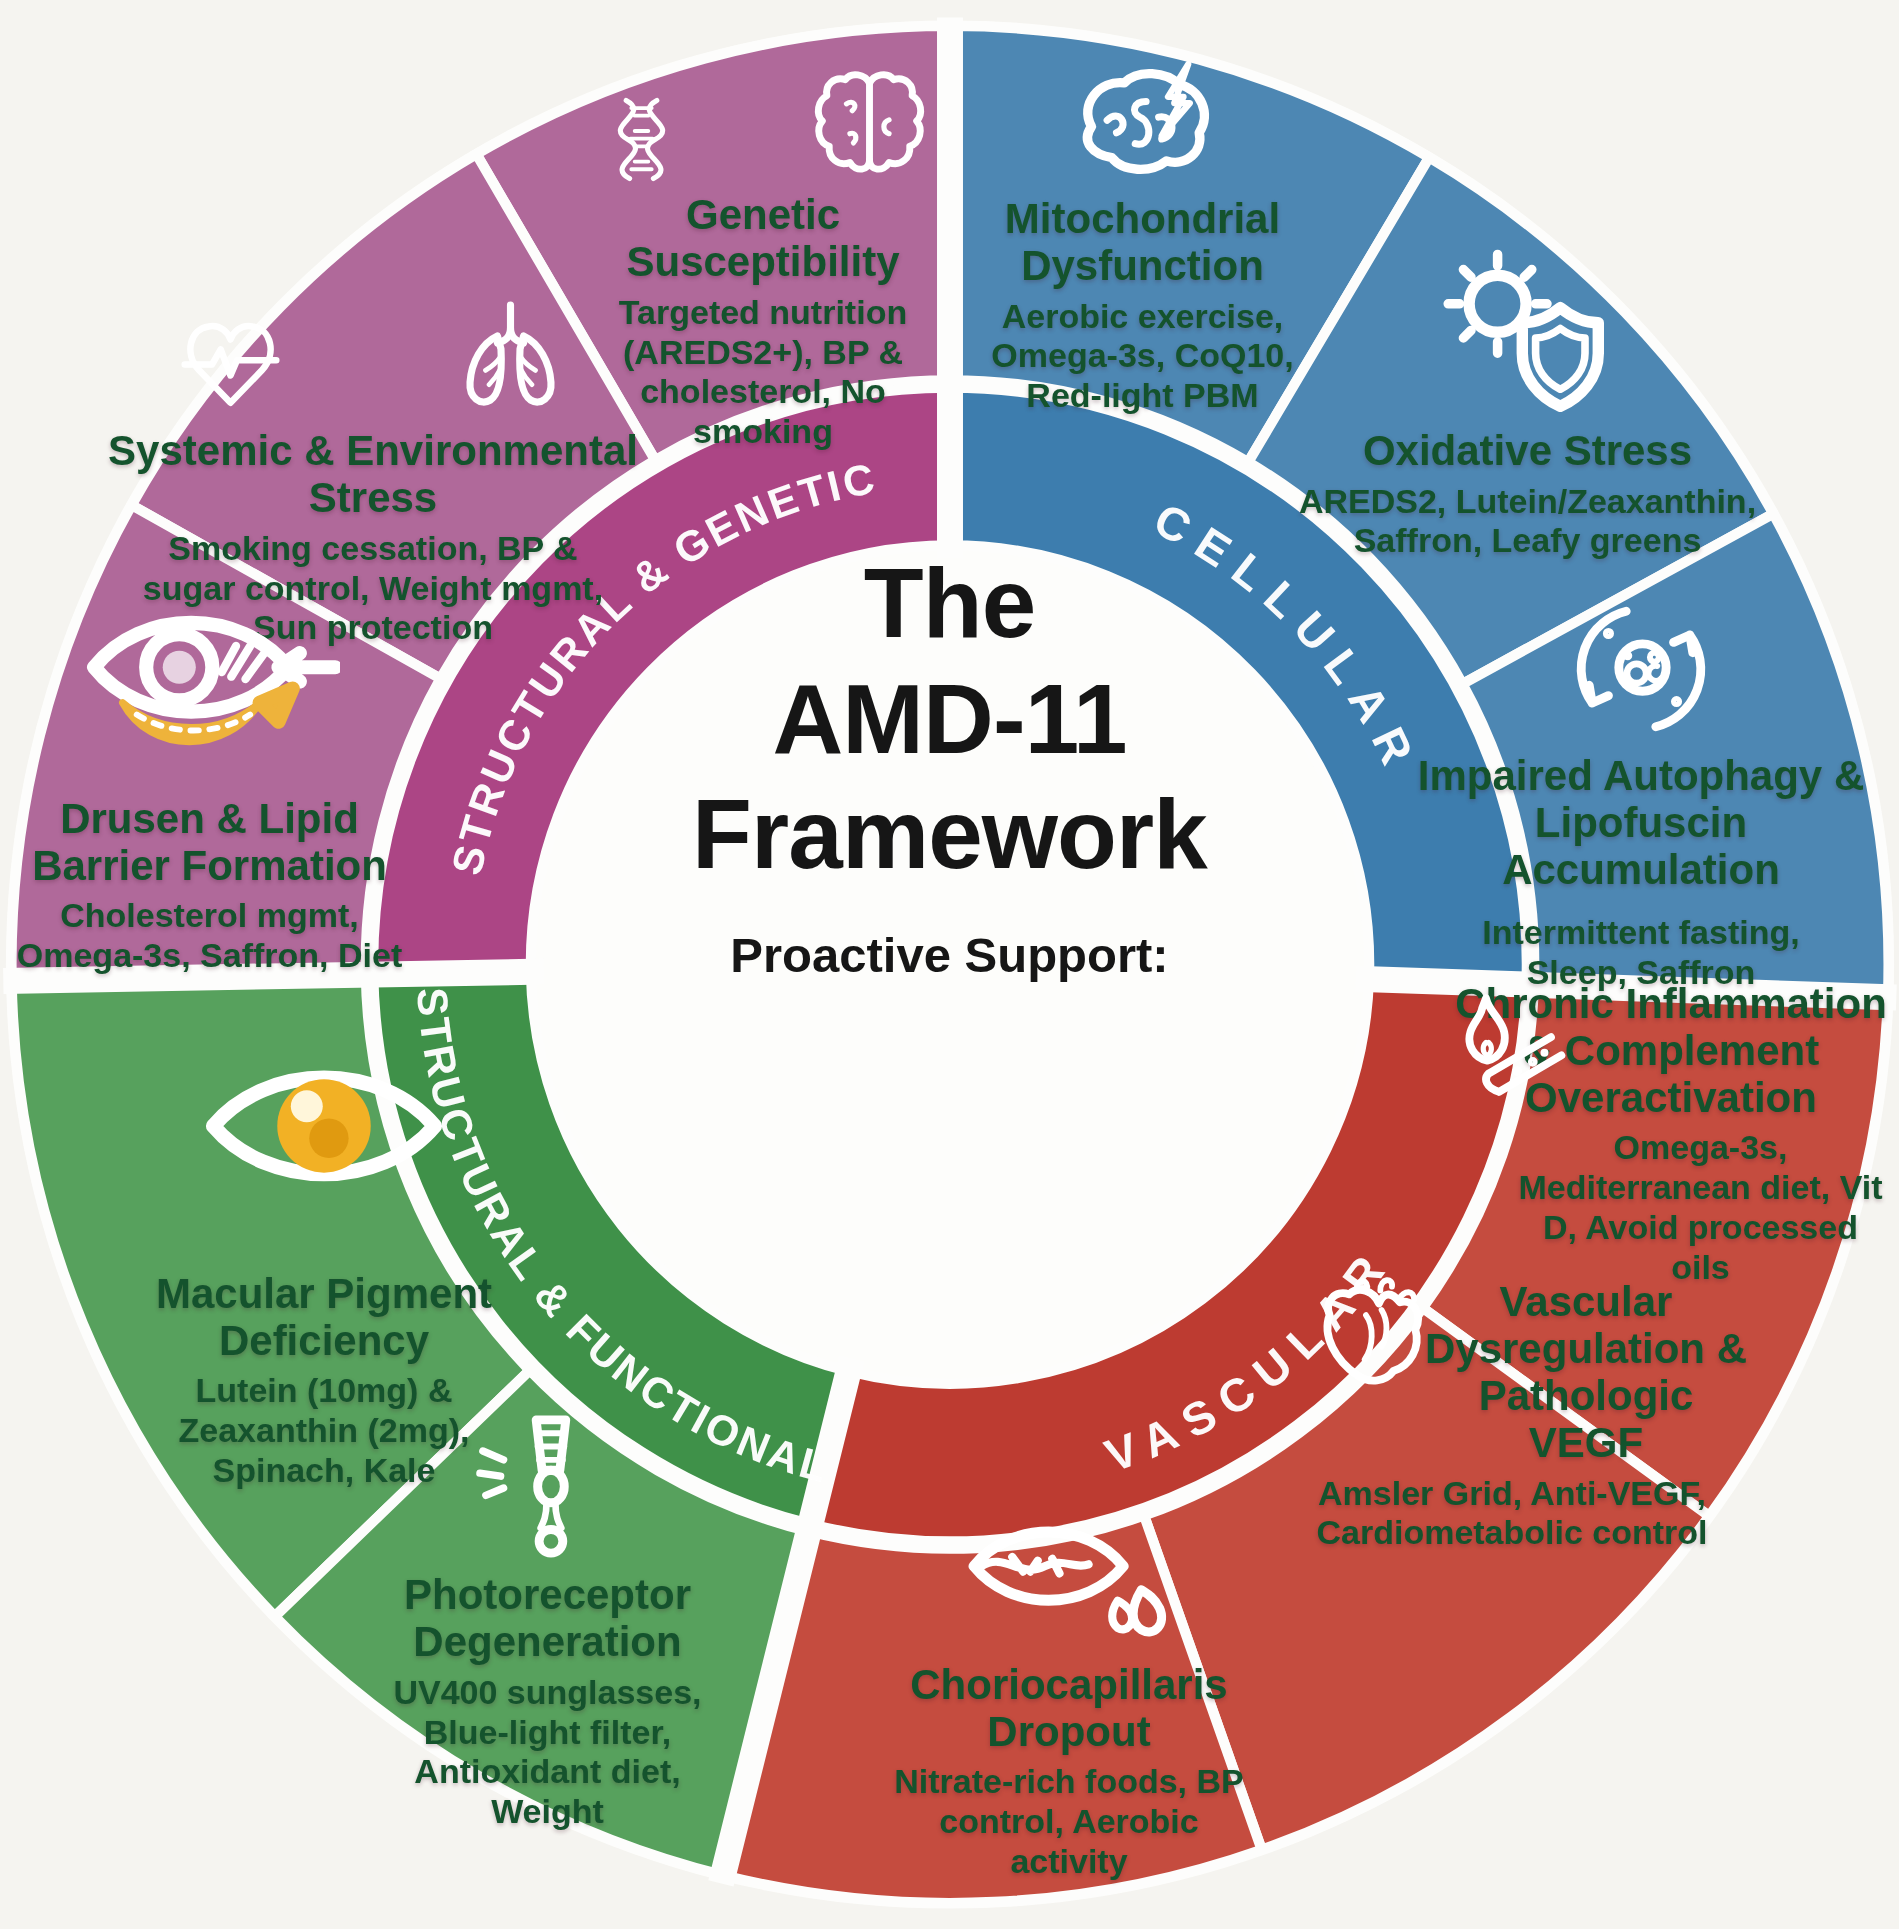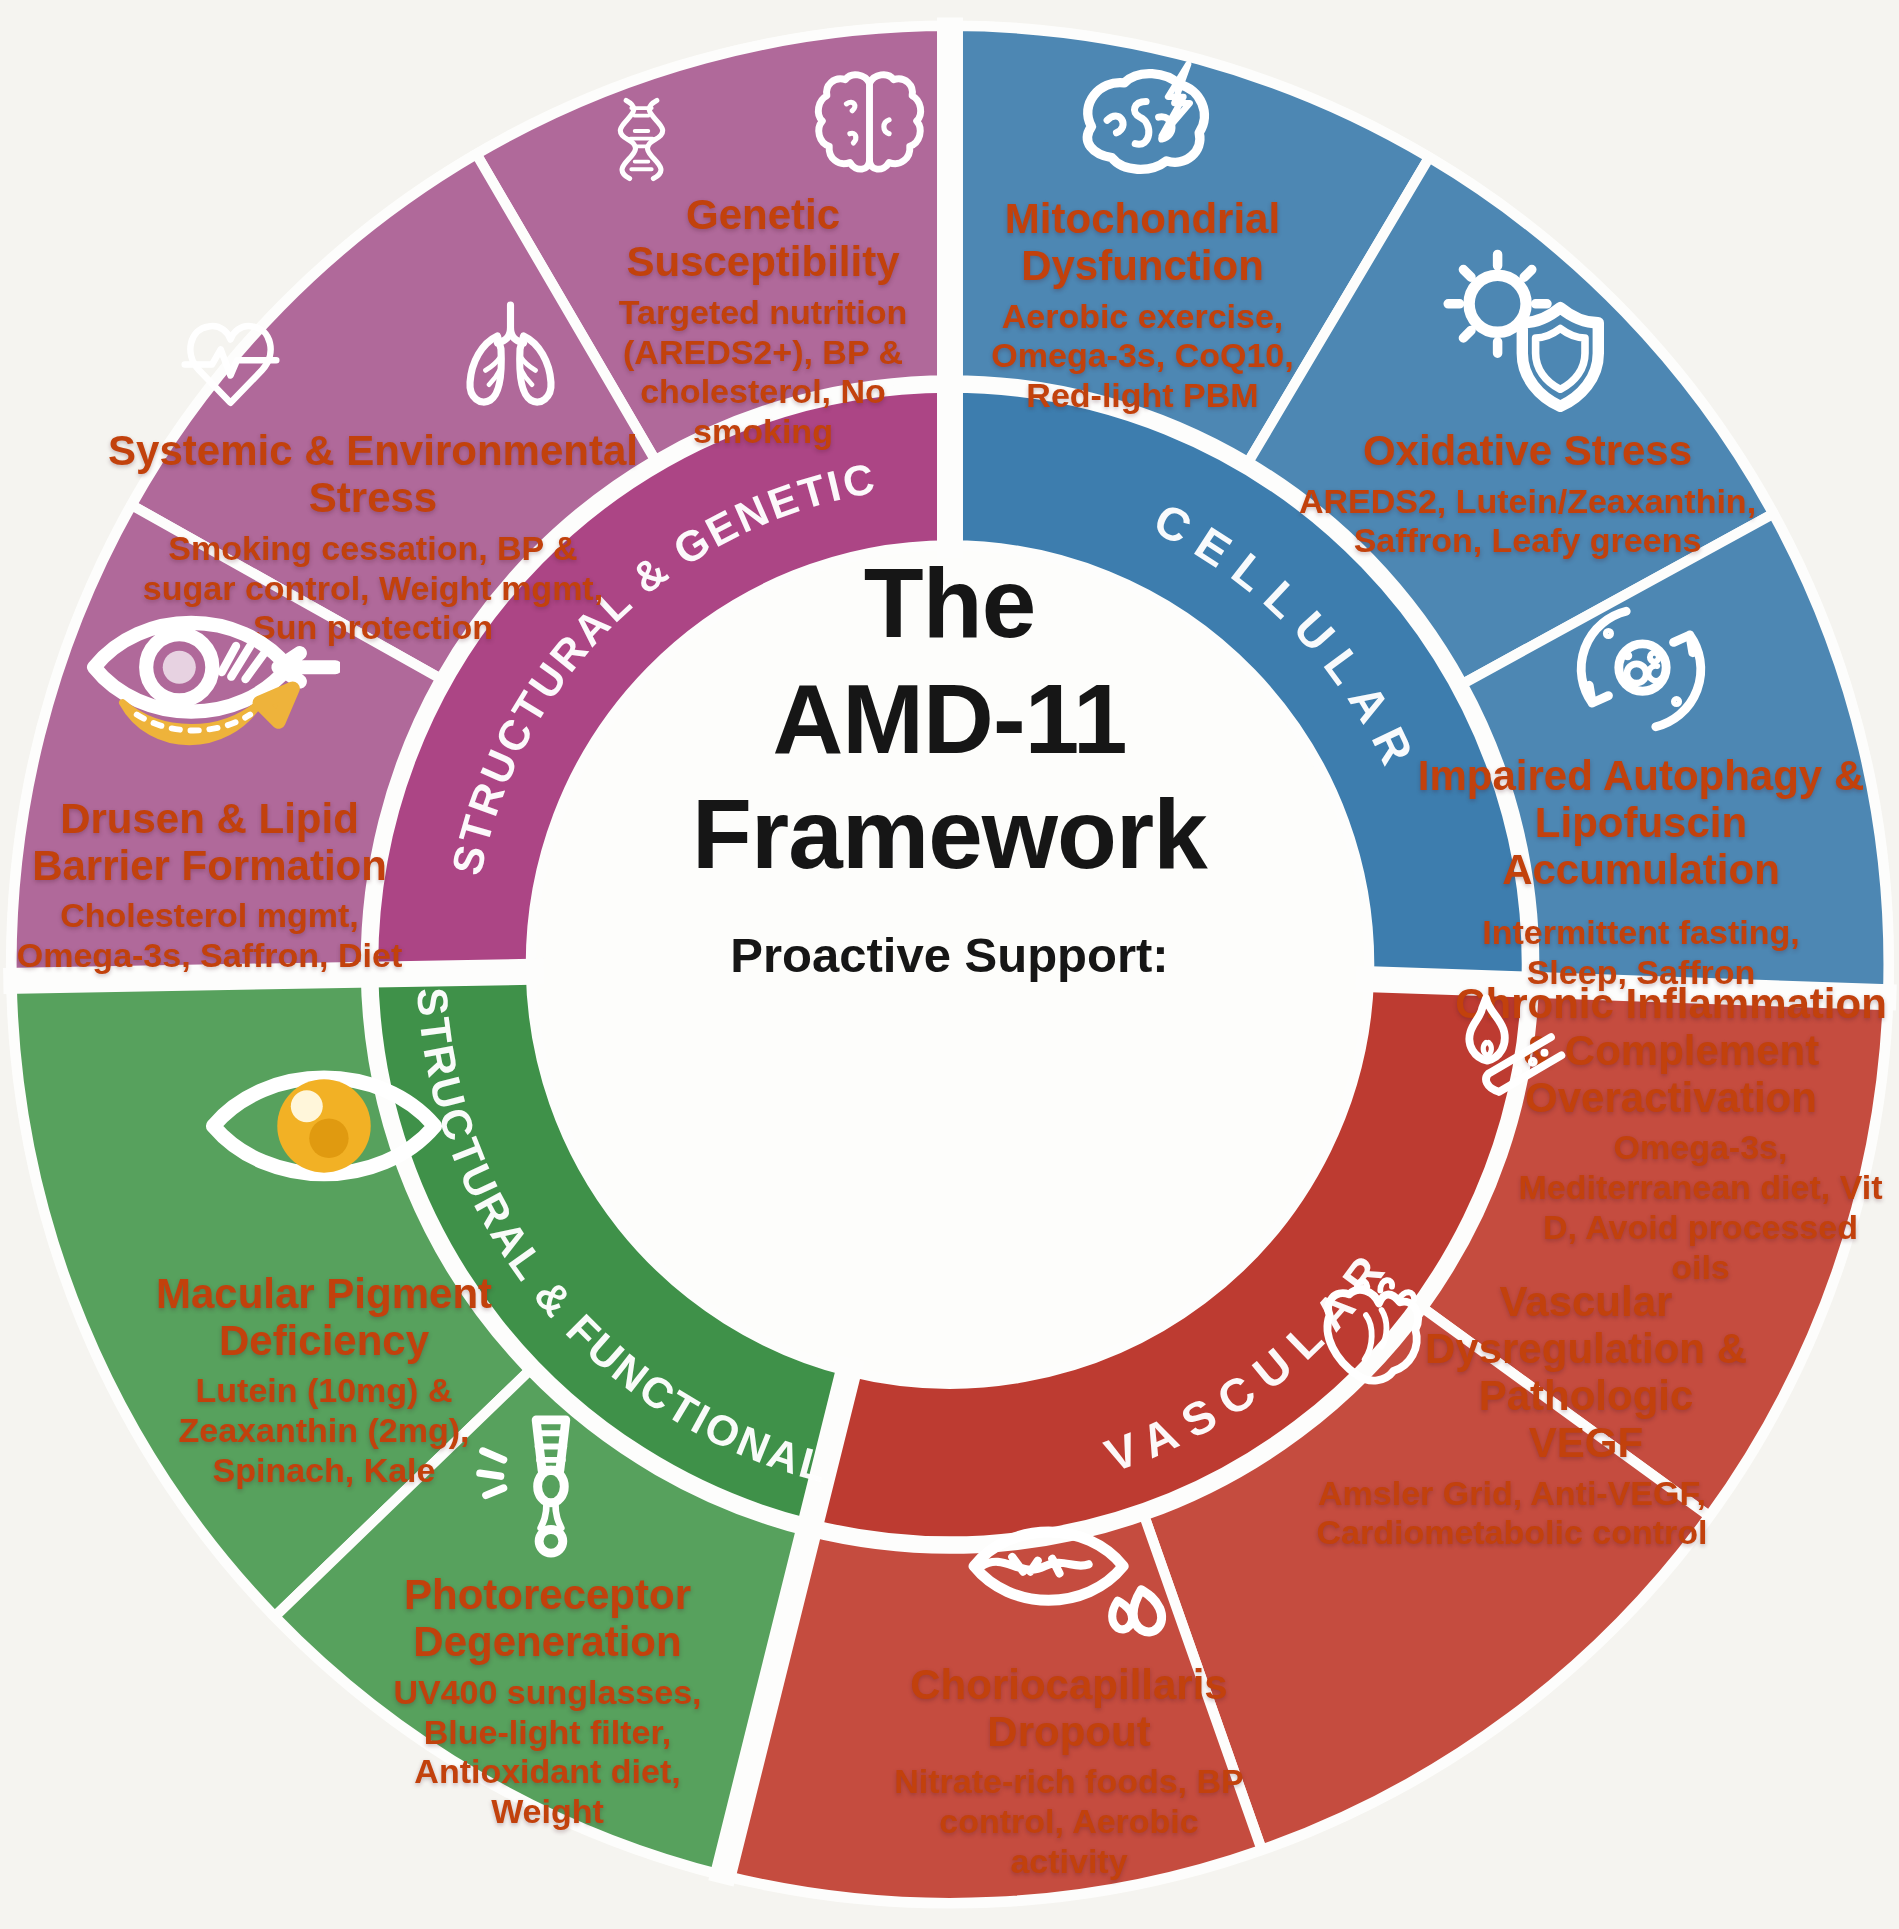--- a/index.html
+++ b/index.html
@@ -4,21 +4,21 @@
 <style>
   html,body{margin:0;padding:0;}
   body{width:1900px;height:1929px;background:#f5f4f0;font-family:"Liberation Sans",sans-serif;overflow:hidden;}
   .stage{position:relative;width:1900px;height:1929px;}
   .wheel{position:absolute;left:0;top:0;width:1900px;height:1929px;}
   .backing{fill:#fdfdfb;}
   .wedge,.ring{stroke:#fdfdfc;stroke-width:11px;}
   .cross{fill:none;stroke:#fdfdfc;stroke-width:28px;}
   .rlabel{fill:#ffffff;font-weight:700;font-size:46px;letter-spacing:3px;opacity:.97;}
   .rlabel-wide{font-size:50px;letter-spacing:14px;}
-  .seg{position:absolute;text-align:center;color:#c2410c;text-shadow:0 1.9px 4.6px rgba(70,20,40,.28);}
+  .seg{position:absolute;text-align:center;color:#14532d;text-shadow:0 1.9px 4.6px rgba(70,20,40,.28);}
   .icons{display:flex;justify-content:center;align-items:flex-end;gap:20.4px;margin-bottom:9.3px;}
   .icn{stroke:#fff;fill:none;stroke-width:6;stroke-linecap:round;stroke-linejoin:round;display:block;margin:0 auto;height:auto;}
   .title{font-size:42px;font-weight:700;line-height:1.12;}
   .support{font-size:34px;font-weight:700;line-height:1.17;margin:7.4px auto 0;}
   .fillY{fill:#eeb33b;stroke:#eeb33b;}
   .seg-genetic{left:545px;top:67px;width:436px;}   .seg-genetic .support{max-width:320px;}
   .seg-systemic{left:104px;top:299px;width:538px;} .seg-systemic .support{max-width:468px;}
   .seg-drusen{left:0px;top:568px;width:419px;}     .seg-drusen .support{max-width:399px;}
   .seg-mito{left:929px;top:61px;width:427px;}     .seg-mito .support{max-width:339px;}
   .seg-oxidative{left:1263px;top:243px;width:529px;}.seg-oxidative .support{max-width:506px;}

